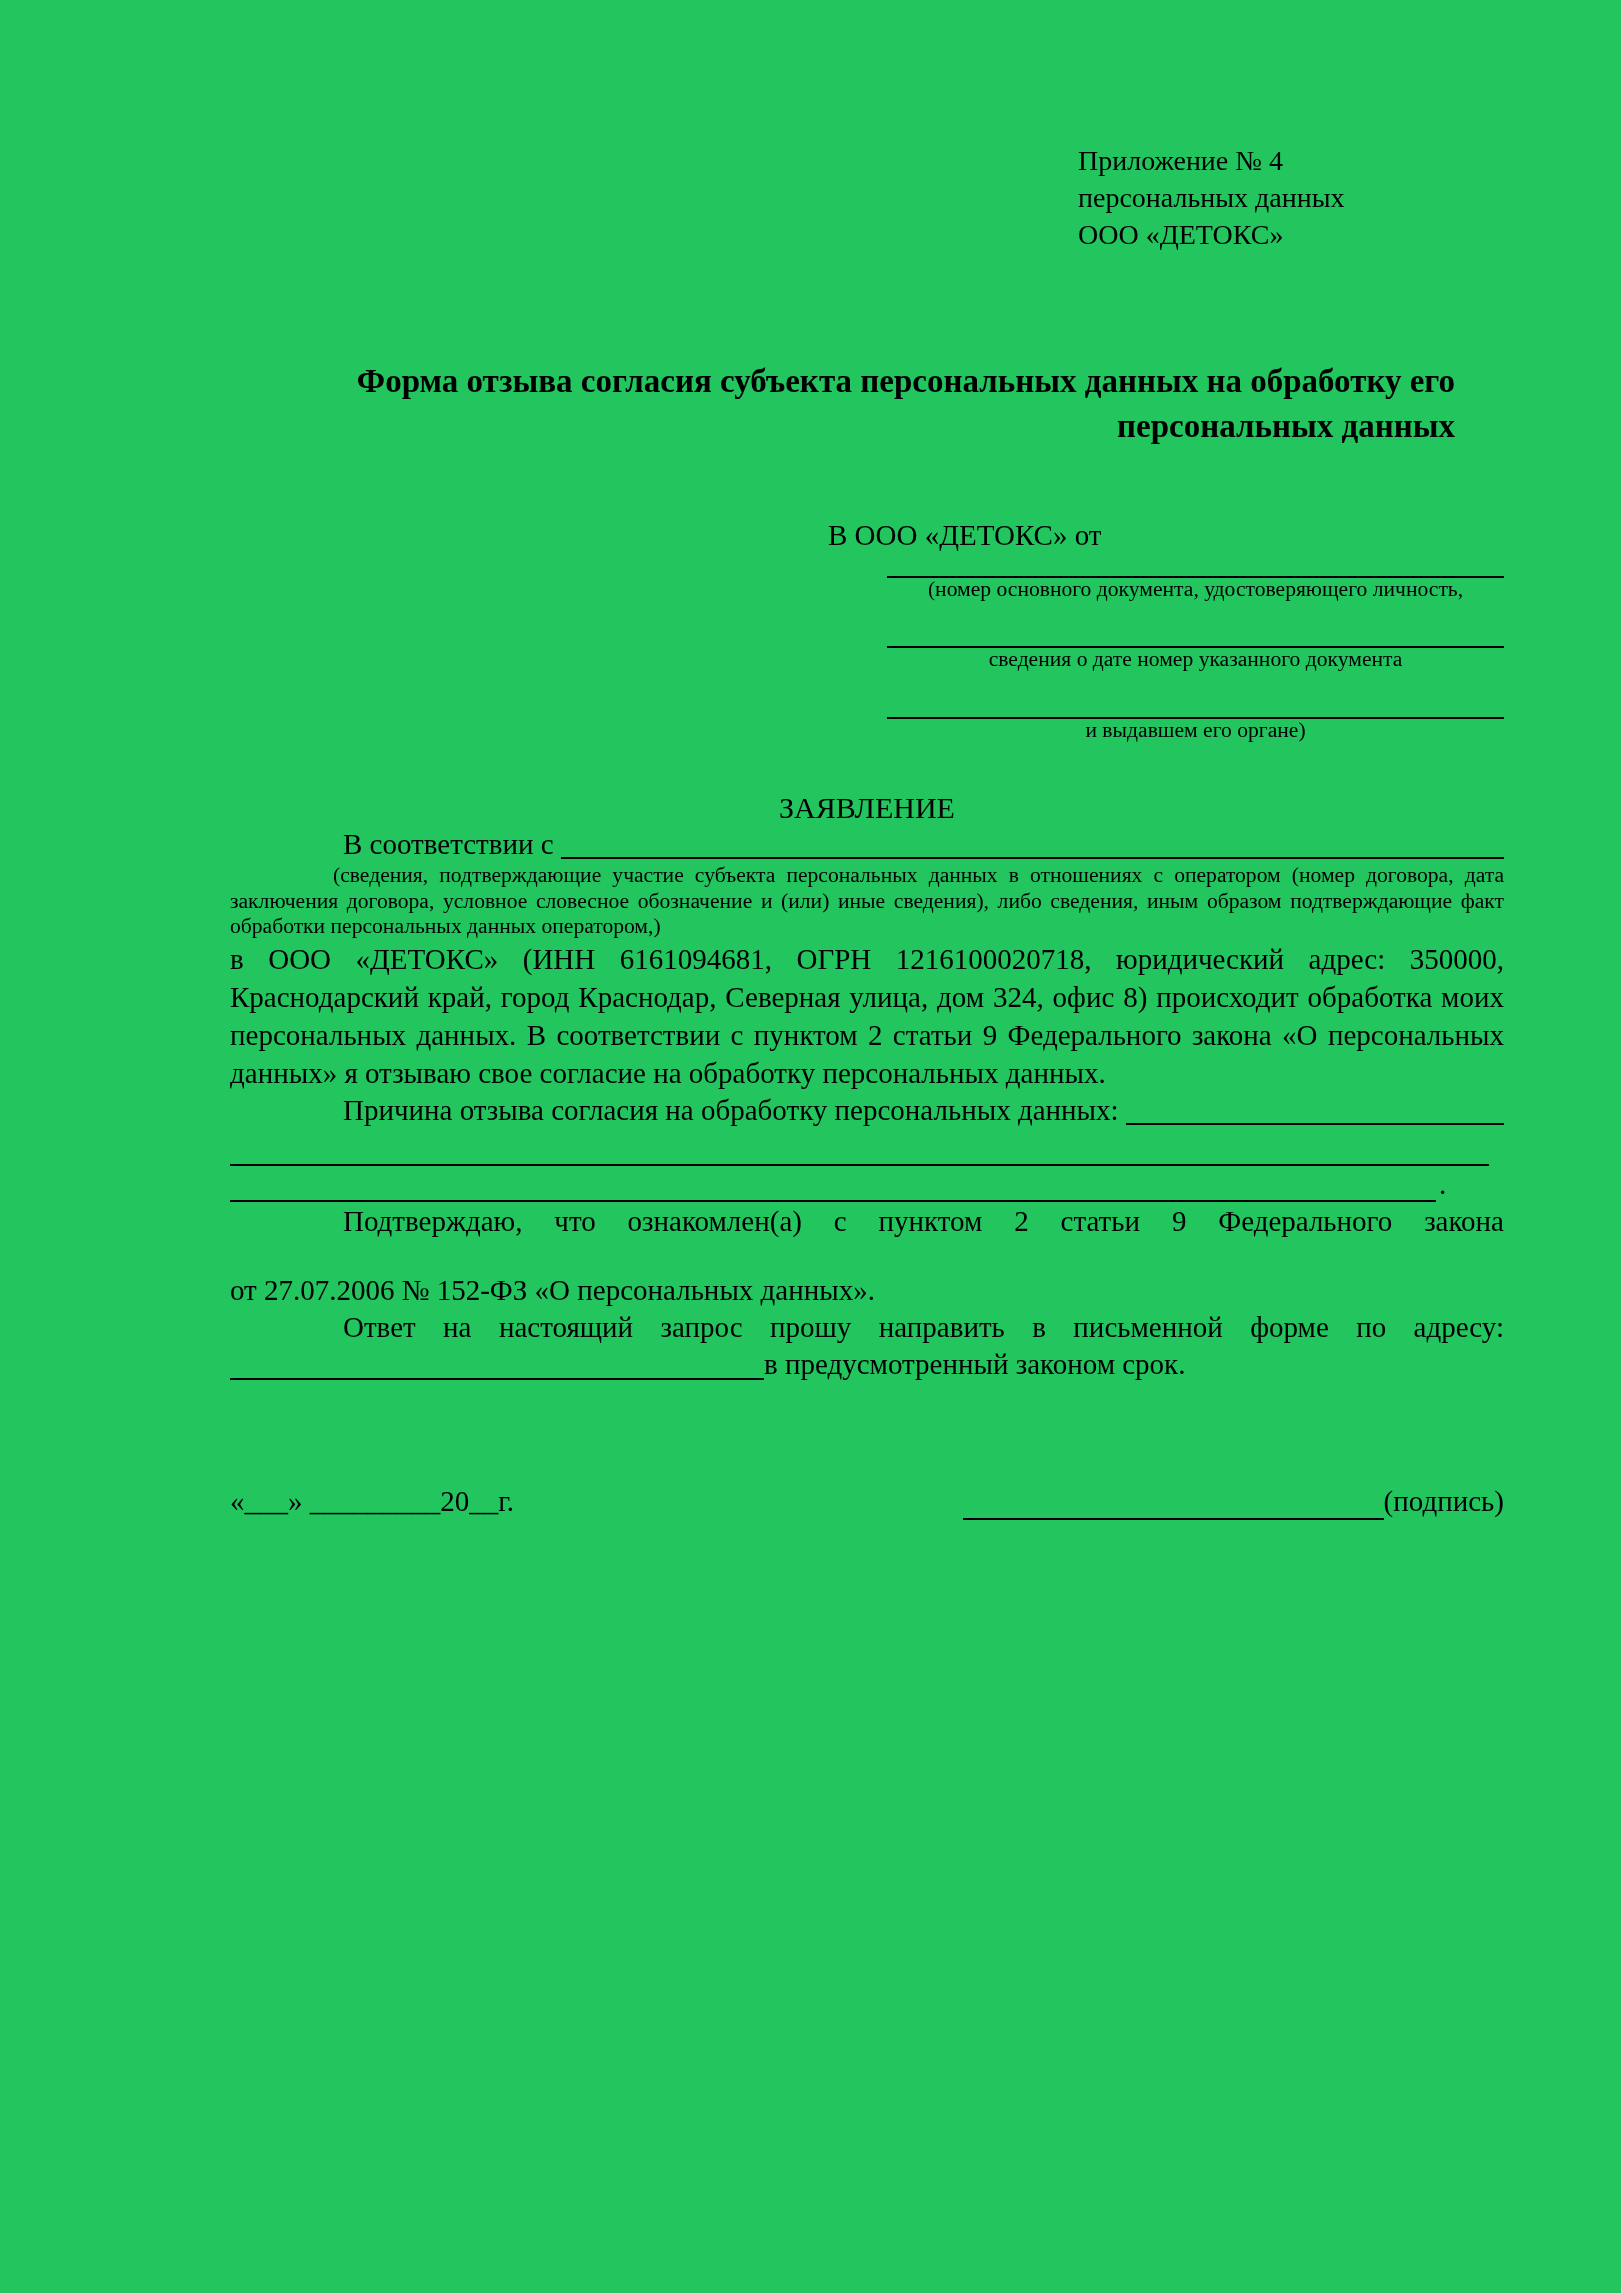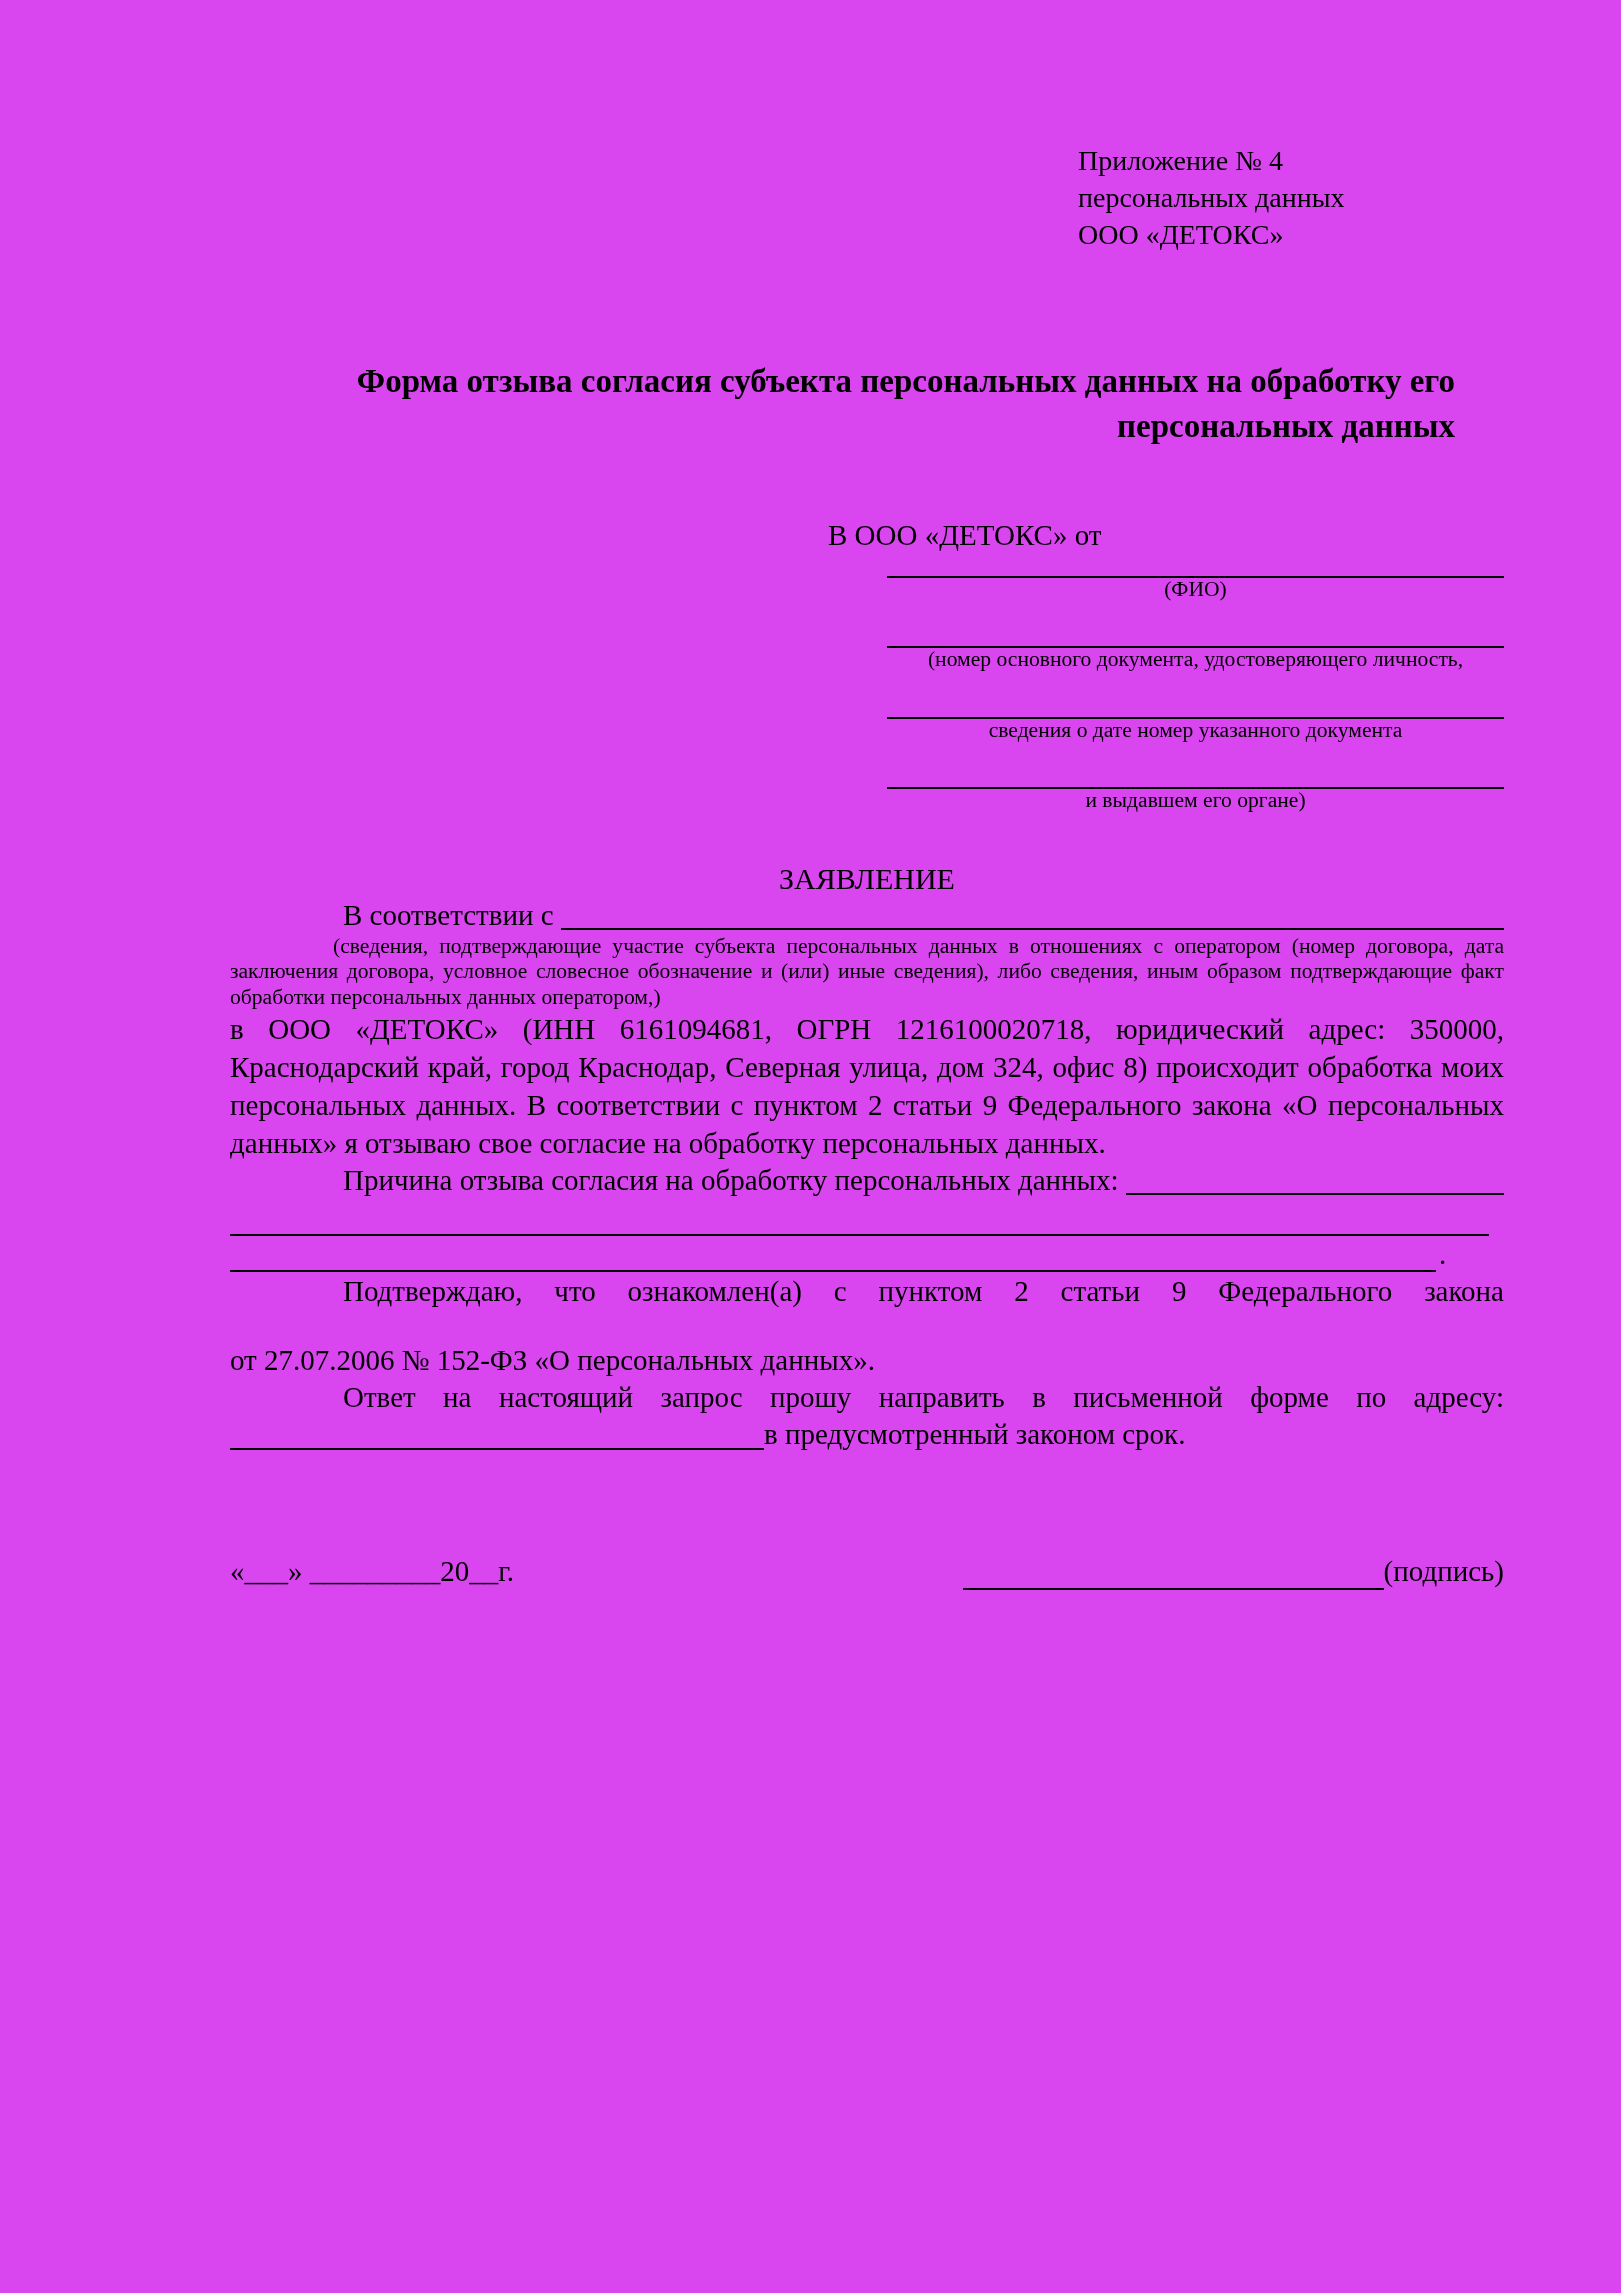--- a/index.html
+++ b/index.html
@@ -5,21 +5,21 @@
   html, body {
     margin: 0;
     padding: 0;
     background: #e8e8e8;
   }
   .page {
     position: relative;
     width: 1621px;
     height: 2294px;
     margin: 0 auto;
-    background: #d946ef;
+    background: #22c55e;
     color: #000000;
     font-family: "Liberation Serif", "DejaVu Serif", serif;
     font-size: 29px;
     line-height: 37px;
     box-sizing: border-box;
     padding: 142px 117px 0 230px; 
     overflow: hidden;
   }
   .content { width: 1274px; }
 
@@ -134,24 +134,20 @@
       <div>Приложение № 4</div>
       <div>персональных данных</div>
       <div>ООО «ДЕТОКС»</div>
     </div>
 
     <div class="doc-title">Форма отзыва согласия субъекта персональных данных на обработку его персональных данных</div>
 
     <div class="addressee">
       <div class="to-line">В ООО «ДЕТОКС» от</div>
 
-      <div class="field">
-        <div class="line rule"></div>
-        <div class="caption">(ФИО)</div>
-      </div>
 
       <div class="field">
         <div class="line rule"></div>
         <div class="caption">(номер основного документа, удостоверяющего личность,</div>
       </div>
 
       <div class="field">
         <div class="line rule"></div>
         <div class="caption">сведения о дате номер указанного документа</div>
       </div>

